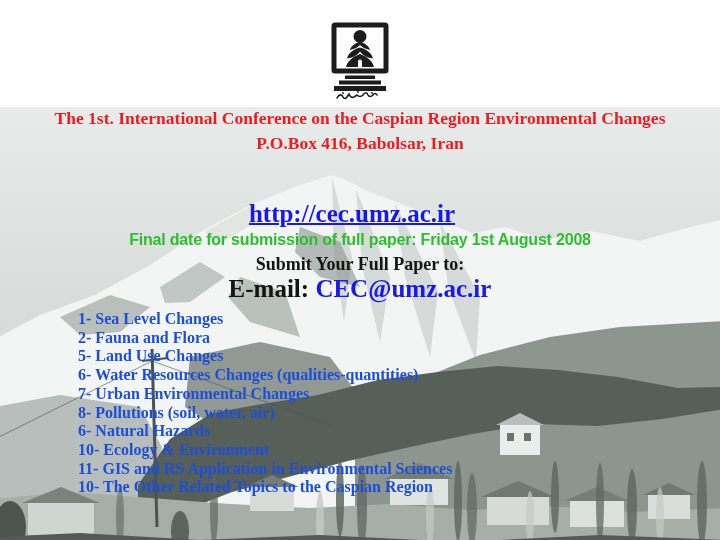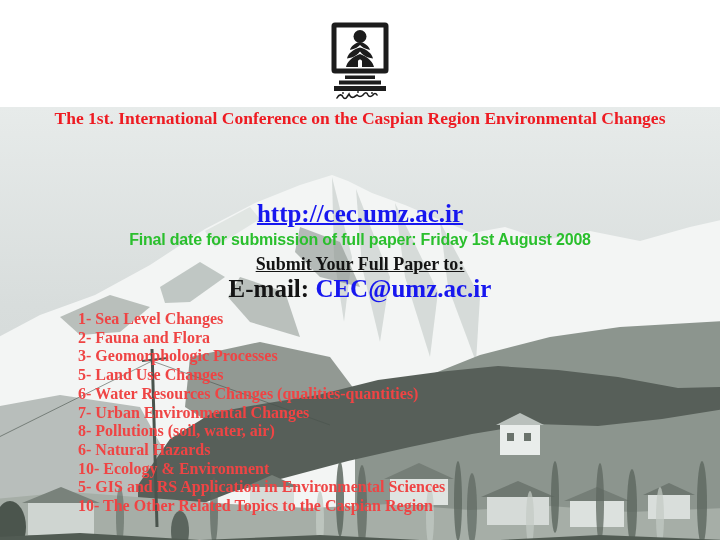--- a/index.html
+++ b/index.html
@@ -9,44 +9,44 @@
     margin-top:8px;
   }
   .photo{position:absolute;top:99px;left:0;width:720px;height:441px;display:block;}
   .logo{position:absolute;top:13px;left:50%;transform:translateX(-50%);width:70px;height:80px;}
   .text-layer{position:absolute;top:0;left:0;width:720px;height:540px;}
   .title-block{position:absolute;top:98px;left:0;width:720px;text-align:center;}
   .title-line{
     white-space:nowrap;font-weight:700;font-size:17.5px;line-height:24.5px;
     color:var(--title_red,#ee1b22);
   }
-  .url-line{position:absolute;top:191px;left:8px;width:704px;text-align:center;line-height:30px;}
+  .url-line{position:absolute;top:191px;left:0;width:704px;text-align:center;line-height:30px;}
   .url-link{
     font-weight:700;font-size:25px;color:var(--link_blue,#1717ef);
     text-decoration:underline;text-decoration-thickness:2px;cursor:pointer;
   }
   .deadline-line{
     position:absolute;top:222px;left:0;width:720px;text-align:center;
     font-family:"Liberation Sans", sans-serif;font-weight:700;font-size:16px;line-height:20px;
     letter-spacing:-0.2px;color:var(--deadline_green,#2abf2d);white-space:nowrap;
   }
   .submit-line{
     position:absolute;top:245px;left:0;width:720px;text-align:center;
-    font-weight:700;font-size:18px;line-height:23px;color:#141414;text-decoration:underline;
+    font-weight:700;font-size:18px;line-height:23px;color:#141414;
   }
   .email-line{
     position:absolute;top:265px;left:0;width:720px;text-align:center;
     font-weight:700;font-size:25px;line-height:31px;color:#141414;white-space:nowrap;
   }
   .email-address{color:var(--link_blue,#1717ef);cursor:pointer;}
   .topics{
     position:absolute;top:302px;left:78px;margin:0;padding:0;list-style:none;
   }
   .topics li{
-    font-weight:700;font-size:16px;line-height:18.7px;color:#ef4444;white-space:nowrap;
+    font-weight:700;font-size:16px;line-height:18.7px;color:#1d4ed8;white-space:nowrap;
   }
 </style>
 </head>
 <body>
 
 <div class="poster">
 
   <svg class="photo" viewBox="0 0 720 441" preserveAspectRatio="none" aria-hidden="true">
     <defs>
       <linearGradient id="skyGrad" x1="0" y1="0" x2="0" y2="1">
@@ -151,40 +151,40 @@
         <circle cx="33" cy="71" r="0.9"></circle>
         <circle cx="47" cy="72" r="0.9"></circle>
       </g>
     </g>
   </svg>
 
   <div class="text-layer">
 
     <div class="title-block">
       <div class="title-line">The 1st. International Conference on the Caspian Region Environmental Changes</div>
+      <div class="title-line">P.O.Box 416, Babolsar, Iran</div>
     </div>
 
     <div class="url-line">
       <a class="url-link">http://cec.umz.ac.ir</a>
     </div>
 
     <div class="deadline-line">Final date for submission of full paper: Friday 1st August 2008</div>
 
     <div class="submit-line">Submit Your Full Paper to:</div>
 
     <div class="email-line"><span>E-mail:</span><span>&nbsp;</span><a class="email-address">CEC@umz.ac.ir</a></div>
 
     <ol class="topics">
       <li>1- Sea Level Changes</li>
       <li>2- Fauna and Flora</li>
-      <li>3- Geomorphologic Processes</li>
       <li>5- Land Use Changes</li>
       <li>6- Water Resources Changes (qualities-quantities)</li>
       <li>7- Urban Environmental Changes</li>
       <li>8- Pollutions (soil, water, air)</li>
       <li>6- Natural Hazards</li>
       <li>10- Ecology &amp; Environment</li>
-      <li>5- GIS and RS Application in Environmental Sciences</li>
+      <li>11- GIS and RS Application in Environmental Sciences</li>
       <li>10- The Other Related Topics to the Caspian Region</li>
     </ol>
 
   </div>
 </div>
 
 </body></html>

